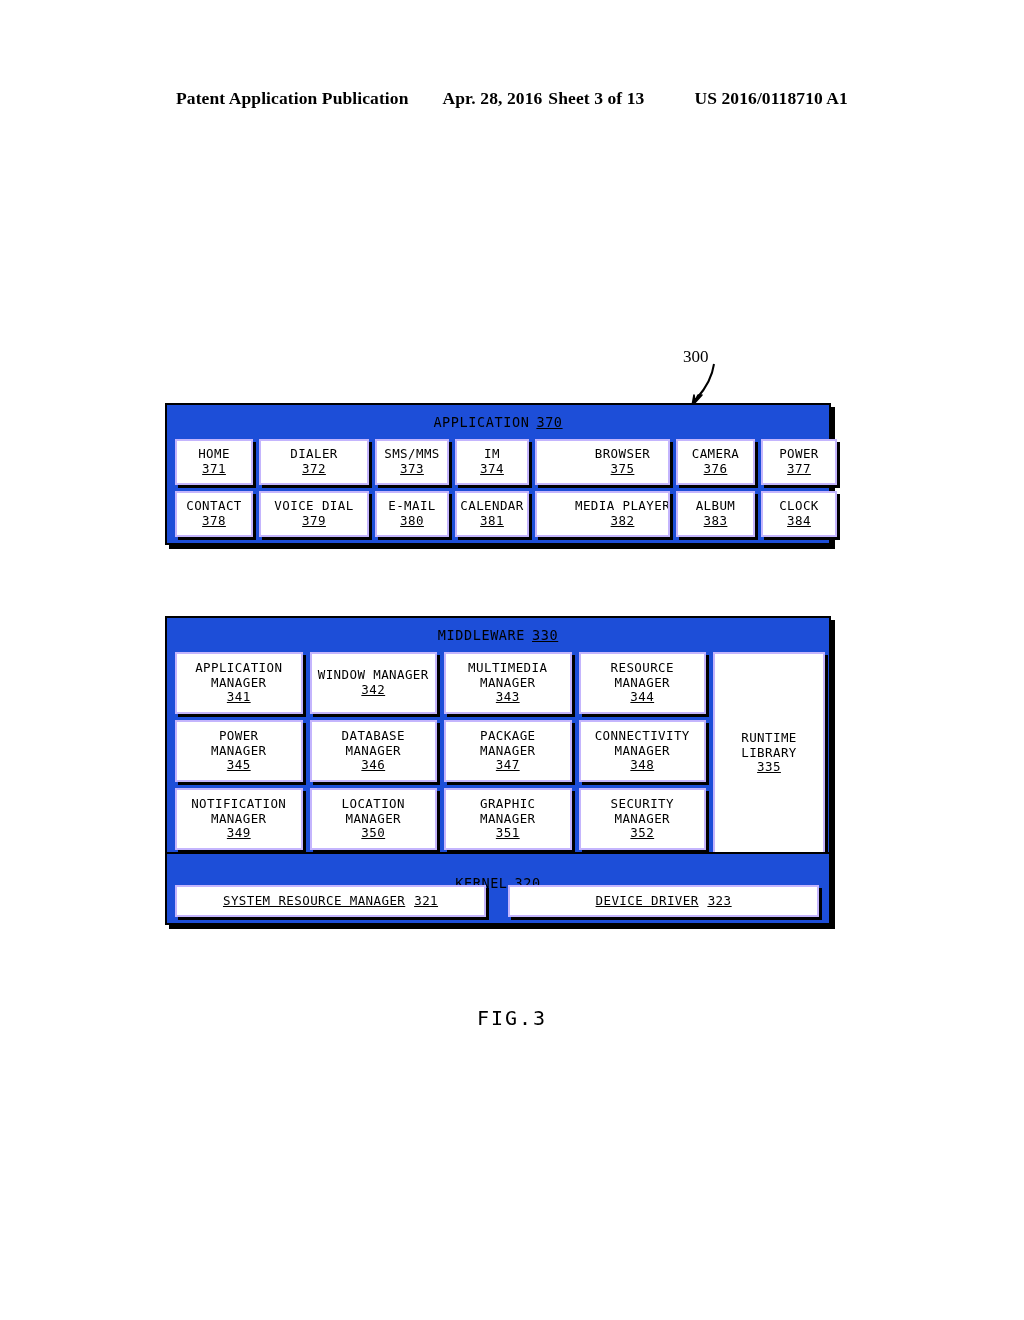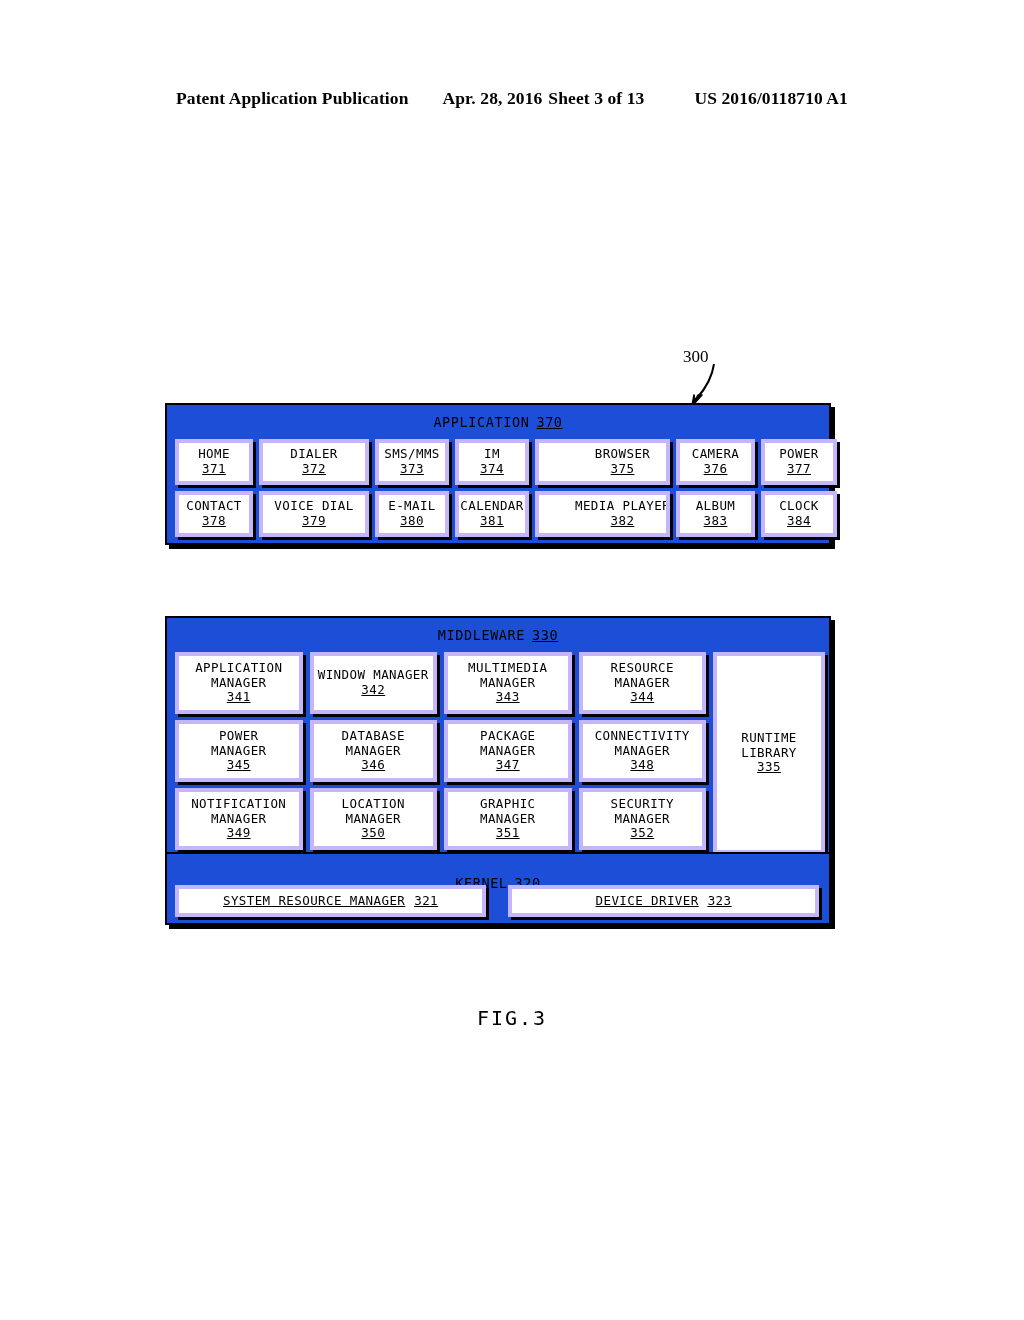--- a/index.html
+++ b/index.html
@@ -77,21 +77,21 @@
     line-height: 1;
     white-space: nowrap;
   }
   .frame-title .num {
     text-decoration: underline;
     margin-left: 7px;
   }
 
   
   .cell {
-    border: 4px solid #c4b5fd;
+    border: 2px solid #c4b5fd;
     background: #fff;
     box-shadow: 3px 3px 0 0 #000;
     display: flex;
     flex-direction: column;
     align-items: center;
     justify-content: center;
     text-align: center;
     font-size: 12.5px;
     line-height: 1.18;
     letter-spacing: 0.4px;

